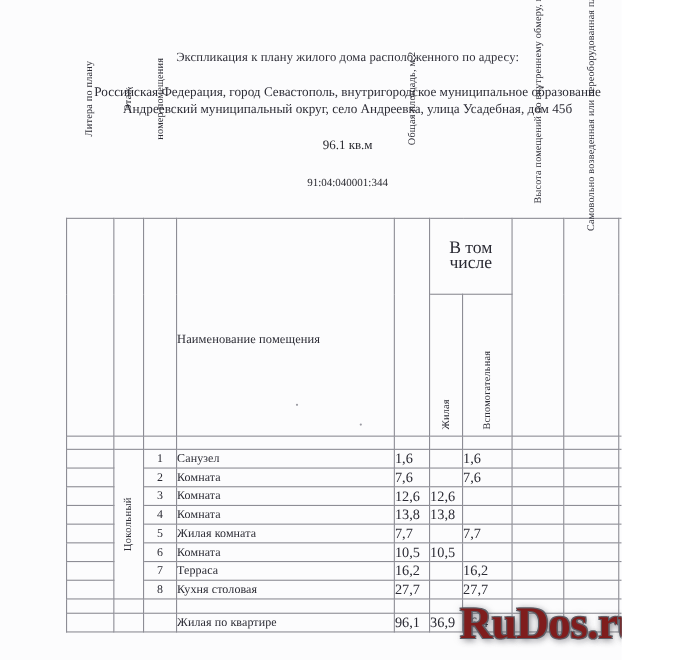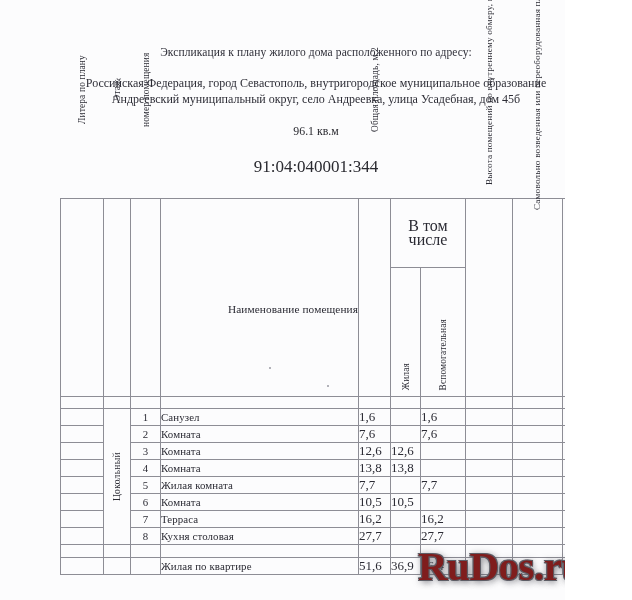--- a/index.html
+++ b/index.html
@@ -39,21 +39,21 @@
     line-height: 15.5px;
     color: #2d2d36;
   }
   .hd-area {
     margin-top: 17px;
     font-size: 11.8px;
     line-height: 15.5px;
   }
   .hd-cad {
     margin-top: 19px;
-    font-size: 17px;
+    font-size: 10px;
     line-height: 15px;
   }
 
   
   #tbl-wrap {
     position: absolute;
     left: 60px;
     top: 198px;
     width: 534px;
   }
@@ -116,21 +116,21 @@
 
   th.name-head {
     position: relative;
     height: 196px;
   }
   th.name-head .name-lbl {
     position: absolute;
     left: 0;
     top: 104px;
     width: 100%;
-    text-align: right;
+    text-align: left;
     font-size: 11.3px;
     letter-spacing: .1px;
     color: #2b2b34;
   }
   .speck {
     position: absolute;
     width: 2px;
     height: 2px;
     background: #9a9aa2;
     border-radius: 50%;
@@ -413,21 +413,21 @@
             <td></td>
             <td></td>
             <td></td>
             <td></td>
           </tr>
           <tr class="total-row">
             <td class="c-num"></td>
             <td class="c-num"></td>
             <td class="c-num"></td>
             <td class="c-name">Жилая по квартире</td>
-            <td class="c-val">51,6</td>
+            <td class="c-val">96,1</td>
             <td class="c-val">36,9</td>
             <td class="c-val">86,4</td>
             <td class="c-val"></td>
             <td class="c-val"></td>
             <td class="c-val"></td>
           </tr>
         </tbody>
     </table>
   </div>
 

